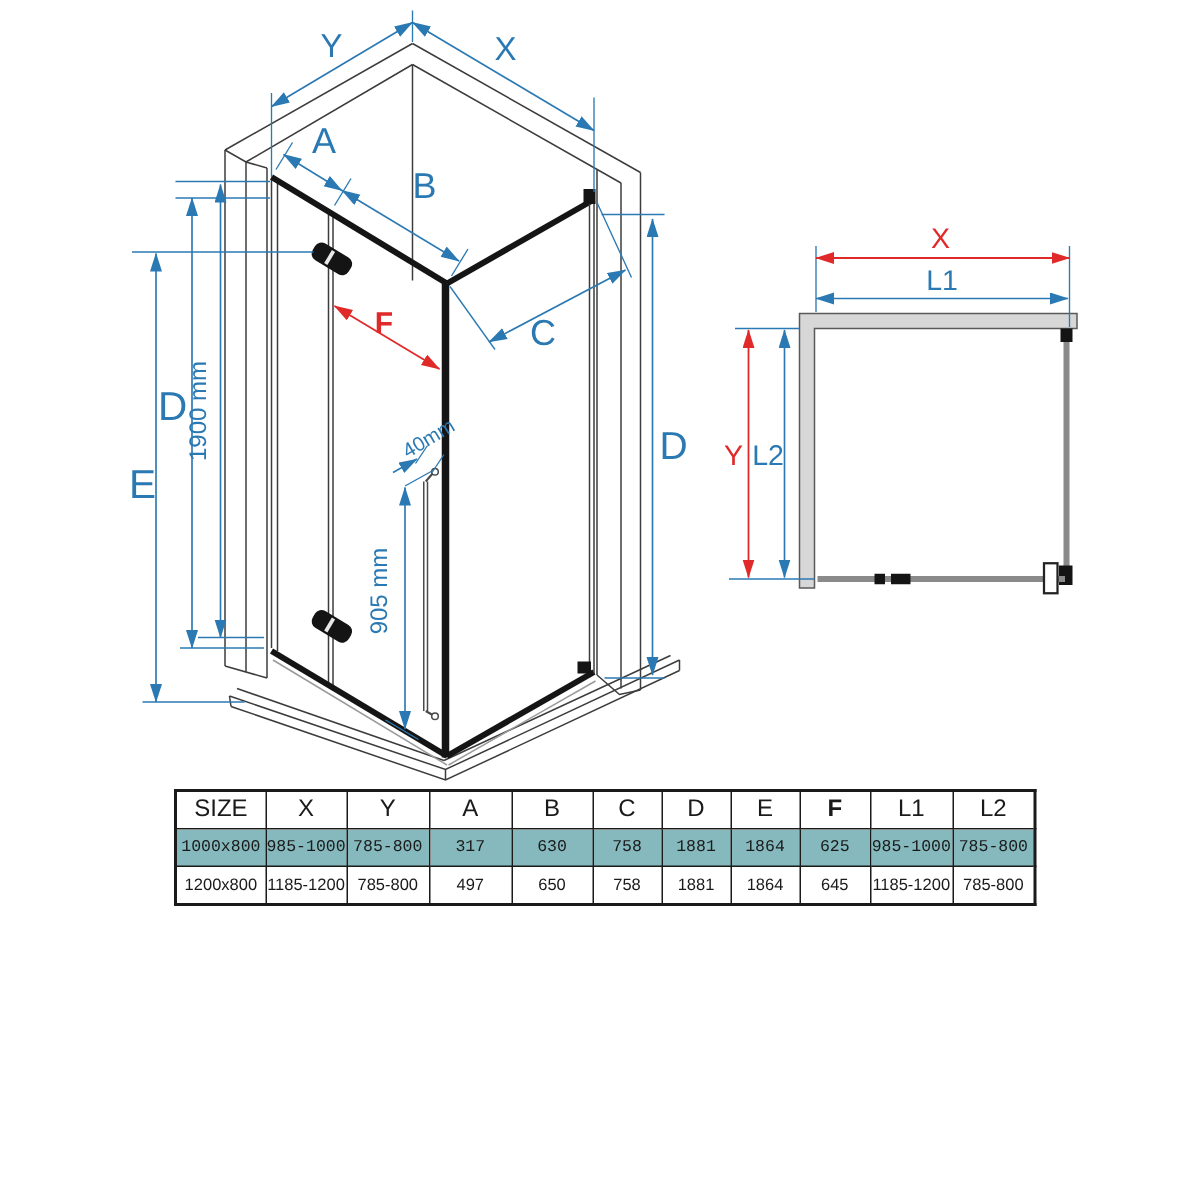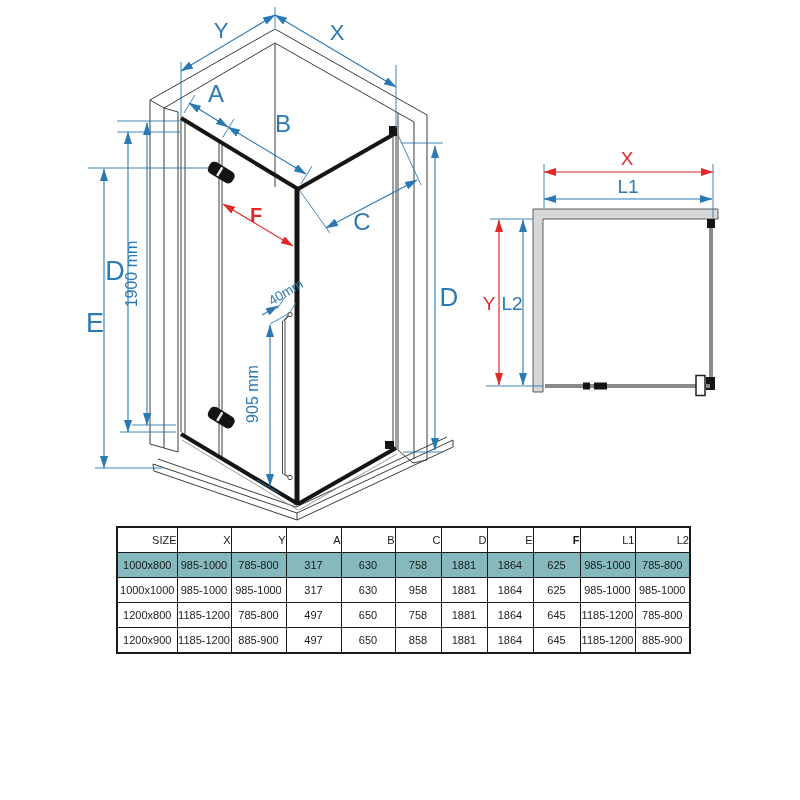--- a/index.html
+++ b/index.html
@@ -24,25 +24,25 @@
   .dimr{stroke:var(--dim-red);stroke-width:1.2;fill:none;}
   .lblb{fill:var(--dim-blue);font-family:"Liberation Sans",sans-serif;}
   .lblr{fill:var(--dim-red);font-family:"Liberation Sans",sans-serif;}
   .hwfill{fill:#141414;stroke:none;}
   #table-wrap{position:absolute;left:116px;top:526px;}
   table.spec{border-collapse:collapse;table-layout:fixed;width:573px;
     font-size:11px;color:#1a1a1a;}
   table.spec th, table.spec td{
     border:1px solid #1a1a1a;text-align:center;vertical-align:middle;
     padding:0;overflow:hidden;white-space:nowrap;}
-  table.spec th{height:24px;font-size:11px;font-weight:400;text-align:right;}
+  table.spec th{height:24px;font-size:16px;font-weight:400;}
   table.spec th.boldcol{font-weight:700;}
   table.spec td{height:24px;}
   table.spec{border:2px solid #1a1a1a;}
-  tr.hl td{background:var(--row-highlight);}
+  tr.hl td{background:var(--row-highlight);font-family:Liberation Mono, monospace;}
 </style>
 </head>
 <body>
 
 <svg width="800" height="524" viewBox="0 0 800 524">
   <defs>
     <marker id="mb" markerUnits="userSpaceOnUse" markerWidth="13" markerHeight="10" refX="12" refY="4" orient="auto-start-reverse">
       <path d="M0,0 L12.5,4 L0,8 Z" fill="#2b79b3"></path>
     </marker>
     <marker id="mr" markerUnits="userSpaceOnUse" markerWidth="13" markerHeight="10" refX="12" refY="4" orient="auto-start-reverse">
@@ -245,53 +245,27 @@
           <td>317</td>
           <td>630</td>
           <td>758</td>
           <td>1881</td>
           <td>1864</td>
           <td>625</td>
           <td>985-1000</td>
           <td>785-800</td>
         </tr>
         <tr>
-          <td>1000x1000</td>
-          <td>985-1000</td>
-          <td>985-1000</td>
-          <td>317</td>
-          <td>630</td>
-          <td>958</td>
-          <td>1881</td>
-          <td>1864</td>
-          <td>625</td>
-          <td>985-1000</td>
-          <td>985-1000</td>
-        </tr>
-        <tr>
           <td>1200x800</td>
           <td>1185-1200</td>
           <td>785-800</td>
           <td>497</td>
           <td>650</td>
           <td>758</td>
           <td>1881</td>
           <td>1864</td>
           <td>645</td>
           <td>1185-1200</td>
           <td>785-800</td>
         </tr>
-        <tr>
-          <td>1200x900</td>
-          <td>1185-1200</td>
-          <td>885-900</td>
-          <td>497</td>
-          <td>650</td>
-          <td>858</td>
-          <td>1881</td>
-          <td>1864</td>
-          <td>645</td>
-          <td>1185-1200</td>
-          <td>885-900</td>
-        </tr>
       </tbody>
   </table>
 </div>
 
 </body></html>

